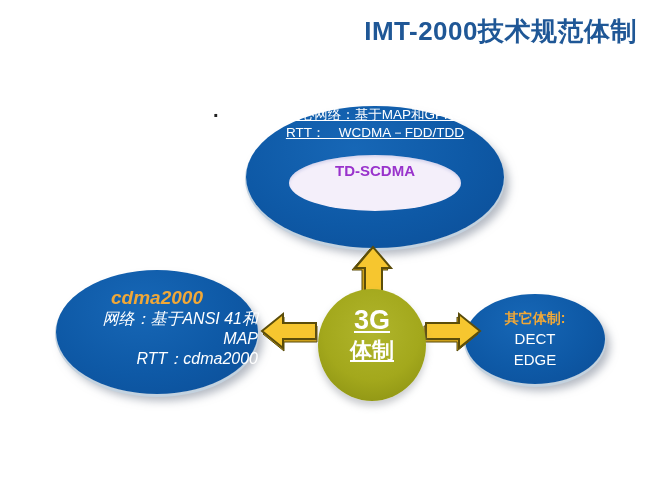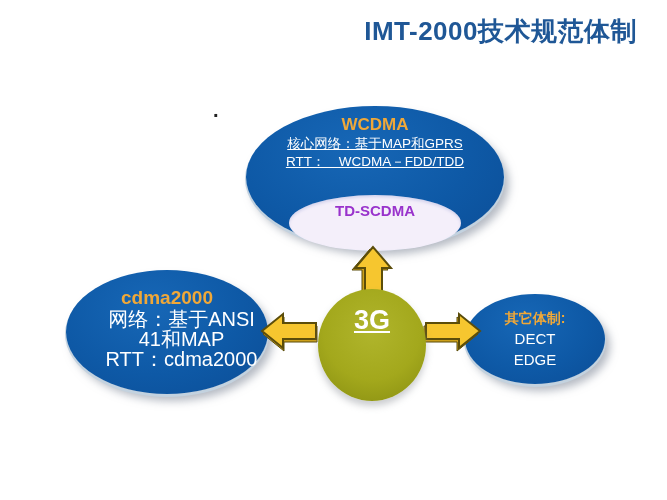--- a/index.html
+++ b/index.html
@@ -17,34 +17,34 @@
     color:#222;font-size:20px;font-weight:bold;line-height:20px;
   }
   
   .bubble{
     position:absolute;border-radius:50%;
     background:radial-gradient(ellipse at 42% 30%, #1767b6 0%, #0e59a6 55%, #0b4d96 100%);
     box-shadow:0 2px 0 1px #c3d2df, 5px 7px 8px rgba(120,130,145,0.55);
     text-align:center;color:#fff;
   }
   .bubble-wcdma{left:246px;top:106px;width:258px;height:142px;}
-  .bubble-cdma{left:66px;top:270px;width:202px;height:124px;}
+  .bubble-cdma{left:56px;top:270px;width:202px;height:124px;font-style:italic;}
   .bubble-other{left:465px;top:294px;width:140px;height:90px;}
   .bubble-title{font-weight:bold;color:#f0a838;}
   .bubble-wcdma .bubble-title{margin-top:9px;font-size:17px;}
   .bubble-wcdma .bubble-line{font-size:13.5px;line-height:18px;text-decoration:underline;}
   .inner-ellipse{
-    width:172px;height:56px;margin:24px auto 0;border-radius:50%;
+    width:172px;height:56px;margin:13px auto 0;border-radius:50%;
     background:#f4effa;box-shadow:inset 0 2px 3px rgba(120,130,200,0.25);
     text-align:center;
   }
   .inner-title{padding-top:7px;font-size:15px;font-weight:bold;color:#9933cc;}
   .inner-line{font-size:13.5px;color:#111;line-height:17px;}
   .bubble-cdma .bubble-title{margin-top:17px;font-size:19px;}
-  .bubble-cdma .bubble-line{font-size:20px;line-height:20px;text-align:center;padding-left:29px;}
+  .bubble-cdma .bubble-line{font-size:16px;line-height:20px;text-align:right;padding-left:29px;}
   .bubble-other .bubble-title{margin-top:16px;font-size:14px;}
   .bubble-other .bubble-line{font-size:15px;line-height:21px;}
   
   .node-3g{
     position:absolute;left:318px;top:289px;width:108px;height:112px;border-radius:50%;
     background:radial-gradient(circle at 50% 38%, #b0b52c 0%, #a3a81c 55%, #868c10 100%);
     box-shadow:0 5px 7px rgba(140,145,150,0.45);
     text-align:center;color:#fff;font-weight:bold;text-decoration:underline;
   }
   .node-3g .l1{margin-top:16px;font-size:27px;}
@@ -54,21 +54,20 @@
 </head>
 <body>
 
 <div class="stage">
 
   <div class="page-title">IMT-2000技术规范体制</div>
 
   <div class="stray-dot">.</div>
 
   <div class="bubble bubble-wcdma">
-    <div class="bubble-title">WCDMA</div>
     <div class="bubble-line">核心网络：基于MAP和GPRS</div>
     <div class="bubble-line">RTT：　WCDMA－FDD/TDD</div>
     <div class="inner-ellipse">
       <div class="inner-title">TD-SCDMA</div>
     </div>
   </div>
 
   <div class="bubble bubble-cdma">
     <div class="bubble-title">cdma2000</div>
     <div class="bubble-line">网络：基于ANSI 41和MAP</div>
@@ -97,15 +96,16 @@
 
   <div class="arrow" style="left:422px;top:310px;">
     <svg width="62" height="46" viewBox="0 0 62 46">
       <polygon points="58,21 37,4 37,13 4,13 4,29 37,29 37,38" transform="translate(-2,3)" fill="#cda01a" stroke="#5b4d0a" stroke-width="1"></polygon>
       <polygon points="58,21 37,4 37,13 4,13 4,29 37,29 37,38" fill="#f6c62f" stroke="#5b4d0a" stroke-width="2" stroke-linejoin="miter"></polygon>
     </svg>
   </div>
 
   <div class="node-3g">
     <div class="l1">3G</div>
+    <div class="l2">体制</div>
   </div>
 
 </div>
 
 </body></html>

